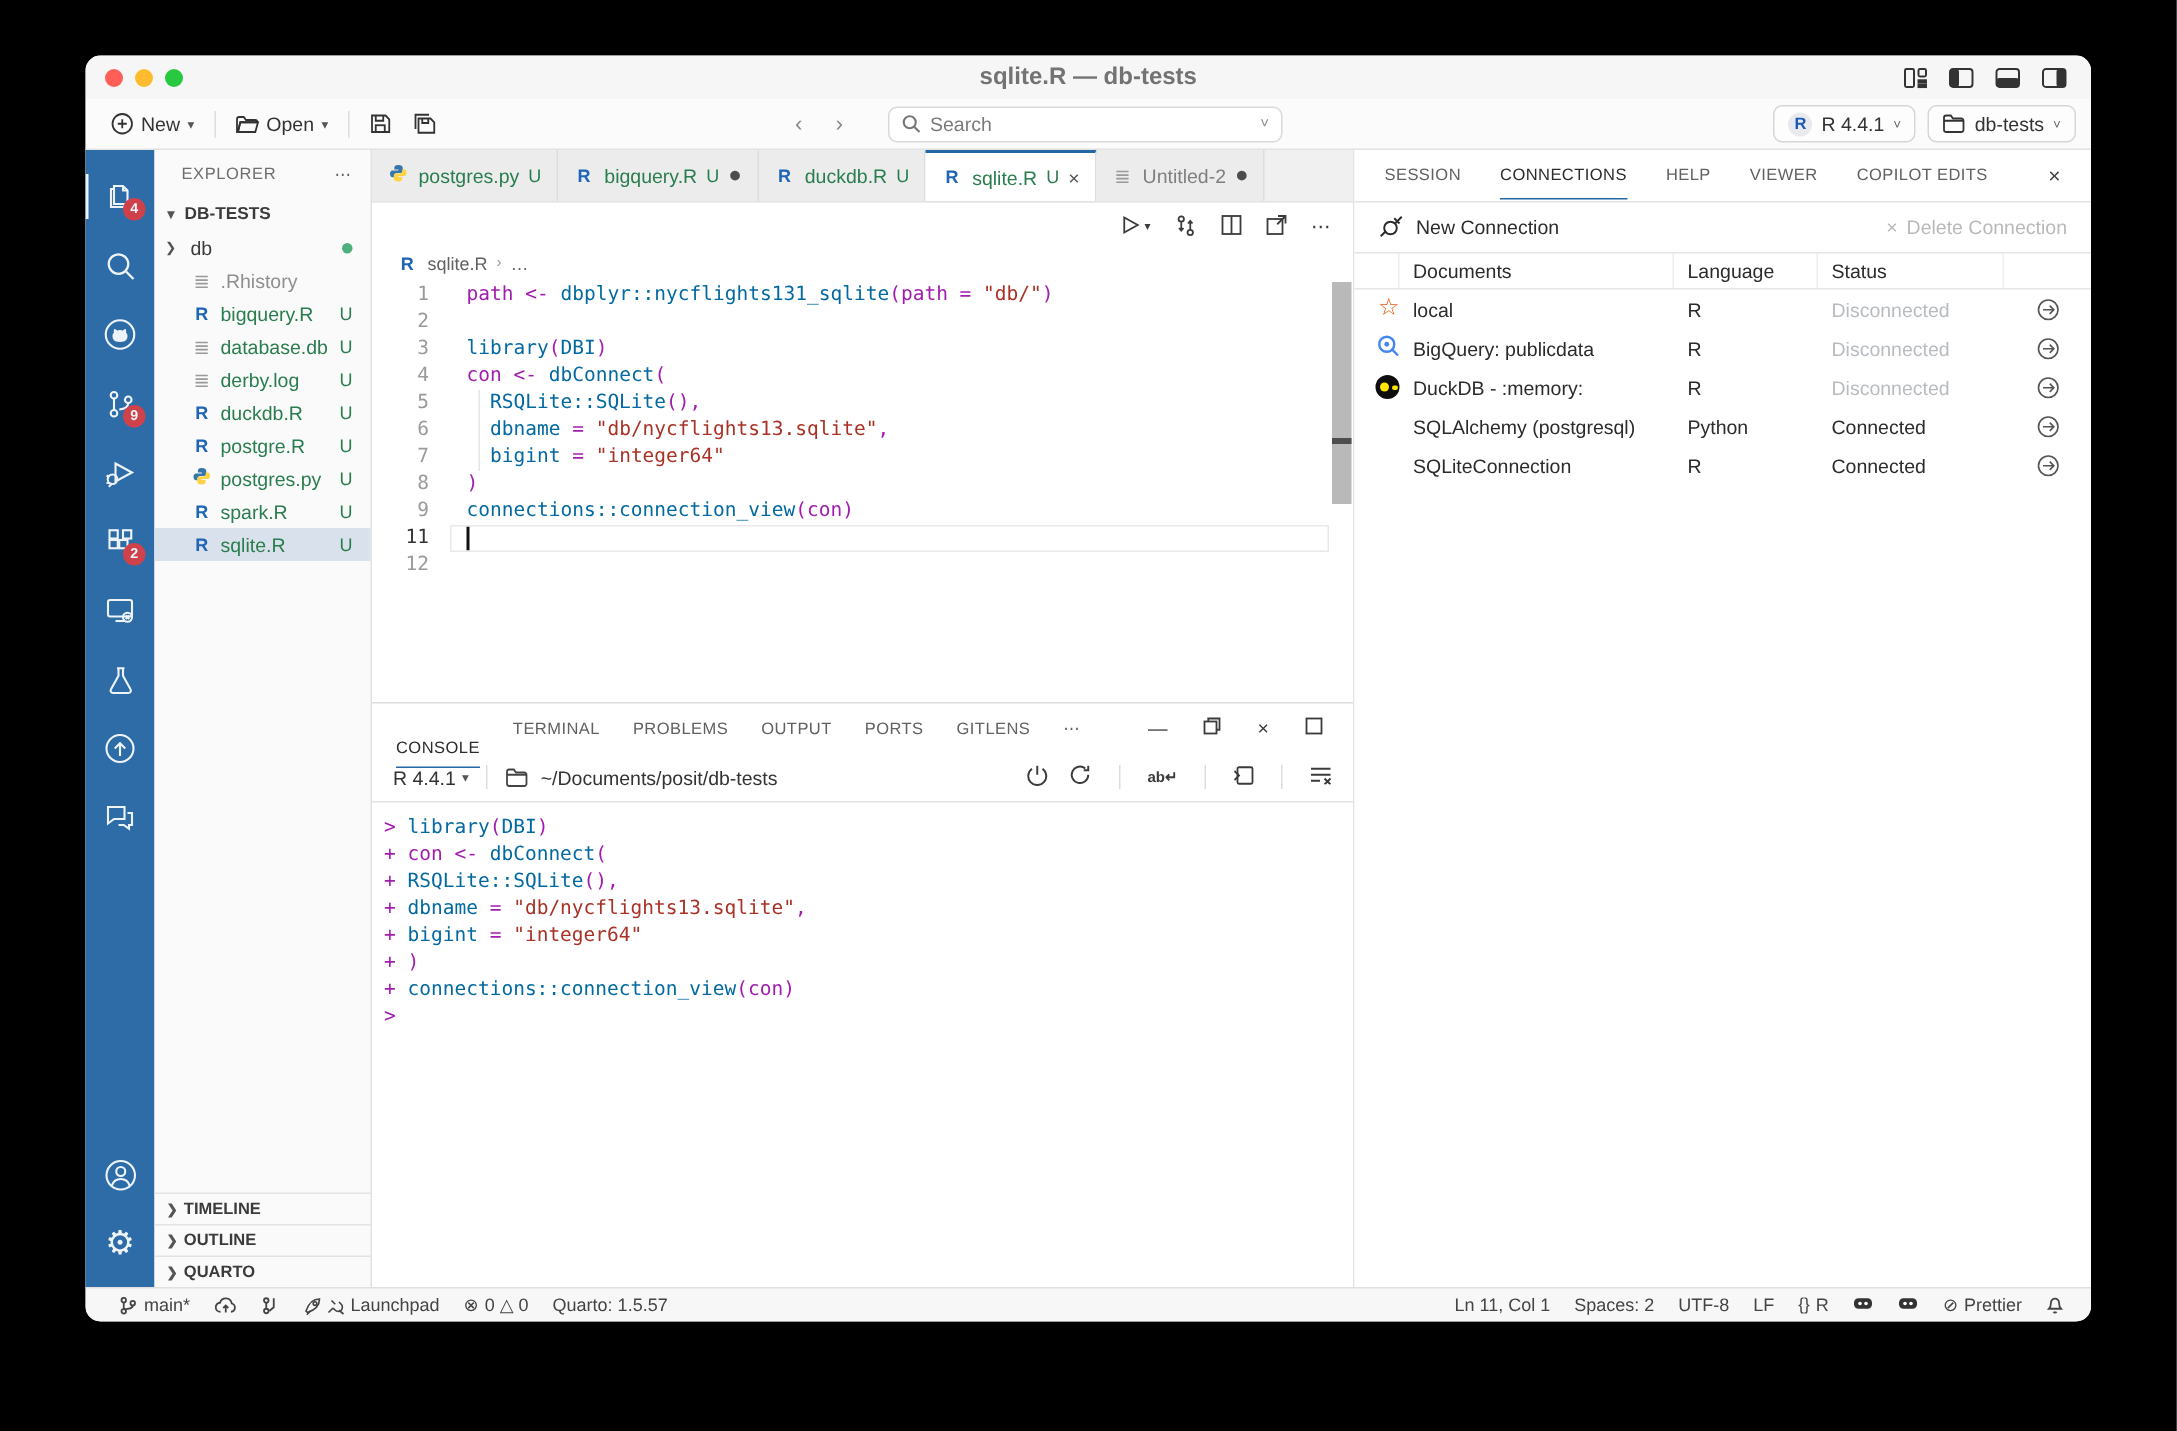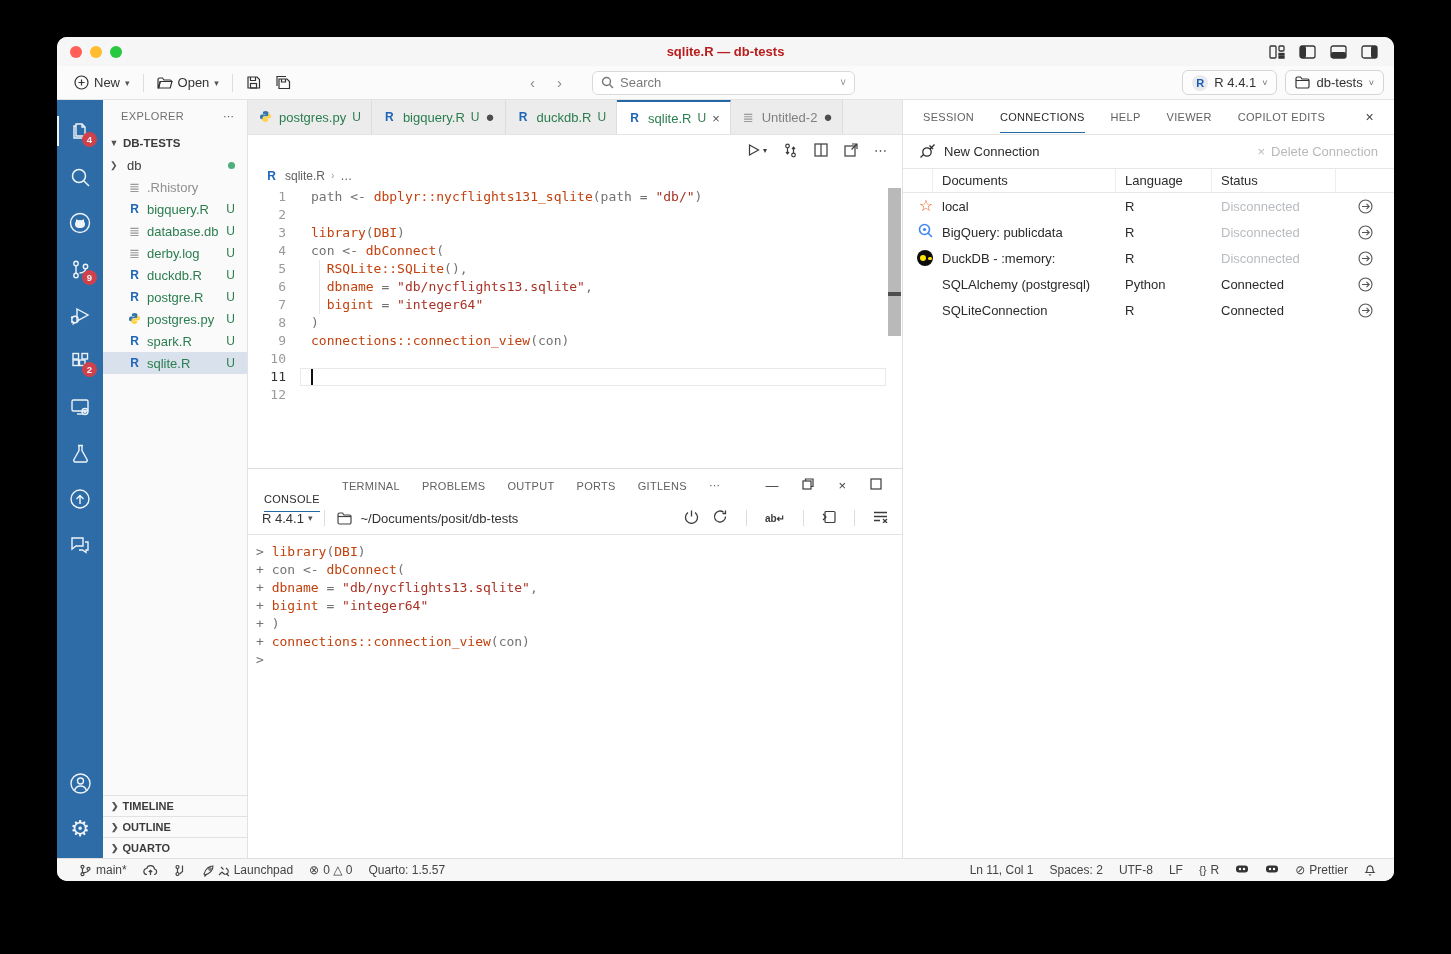--- a/index.html
+++ b/index.html
@@ -7,21 +7,21 @@
               font-family:"Liberation Sans", sans-serif; }
   .window { position:absolute; left:57px; top:37px; width:1337px; height:844px;
             background:#fff; border-radius:10px; overflow:hidden; display:flex; flex-direction:column;
             box-shadow:0 20px 60px rgba(0,0,0,.55); font-size:13px; color:#2b2b2b; }
 
   
   .titlebar { height:29px; background:#f6f6f6; display:flex; align-items:center; position:relative; flex:0 0 auto; }
   .traffic { display:flex; gap:8px; margin-left:13px; }
   .tl { width:12px; height:12px; border-radius:50%; }
   .tl.red{background:#ff5f57}.tl.yellow{background:#febc2e}.tl.green{background:#28c840}
-  .win-title { position:absolute; left:0; right:0; text-align:center; font-size:13px; color:#b91c1c; font-weight:bold; }
+  .win-title { position:absolute; left:0; right:0; text-align:center; font-size:16px; color:#737373; font-weight:bold; }
   .layout-icons { margin-left:auto; display:flex; gap:14px; margin-right:16px; z-index:2; }
   .layout-icons svg { display:block; }
 
   
   .toolbar { height:34px; background:#fbfbfb; border-bottom:1px solid #e2e2e2; display:flex; align-items:center; padding:0 10px; flex:0 0 auto; position:relative;}
   .tb-btn { display:flex; align-items:center; gap:5px; padding:3px 7px; border-radius:5px; color:#333; font-size:13px; }
   .tb-sep { width:1px; height:18px; background:#ddd; margin:0 6px; }
   .nav-arrows { position:absolute; left:473px; display:flex; gap:22px; color:#888; font-size:15px;}
   .searchbox { position:absolute; left:535px; width:263px; height:24px; border:1px solid #d9d9d9; border-radius:6px;
                background:#fff; display:flex; align-items:center; padding:0 8px; color:#7a7a7a; }
@@ -78,21 +78,21 @@
   .ed-toolbar { height:30px; display:flex; align-items:center; justify-content:flex-end; gap:16px; padding-right:14px; color:#3b3b3b; flex:0 0 auto;}
   .ed-toolbar svg{display:block}
   .breadcrumb { height:21px; display:flex; align-items:center; gap:6px; padding-left:16px; font-size:12px; color:#616161; flex:0 0 auto;}
   .breadcrumb .sep{ font-size:10px; color:#999;}
   .code-area { flex:1 1 auto; position:relative; overflow:hidden; font-family:"DejaVu Sans Mono", monospace; font-size:13px; line-height:18px; padding-top:2px;}
   .code-line { display:flex; height:18px; position:relative;}
   .code-line .ln { width:38px; text-align:right; color:#9a9a9a; flex:0 0 auto; padding-right:0; }
   .code-line .ltxt { padding-left:25px; white-space:pre; position:relative;}
   .code-line.cur .ln { color:#333; }
   .code-line.cur::after { content:""; position:absolute; left:52px; right:16px; top:0; bottom:0; border:1px solid #e9e9e9; }
-  .tok-p{color:#737373}.tok-f{color:#c2410c}.tok-s{color:#a93226}
+  .tok-p{color:#a21caf}.tok-f{color:#0369a1}.tok-s{color:#a93226}
   .cursor { position:absolute; left:63px; top:1px; width:1.5px; height:16px; background:#111; }
   .indent-guide { position:absolute; left:71px; width:1px; background:#e6e6e6; }
   .ed-scroll { position:absolute; right:1px; top:2px; width:13px; height:148px; background:#b9b9b9; }
   .ed-scroll::after { content:""; position:absolute; left:0; right:0; top:104px; height:4px; background:#4e4e4e; }
 
   
   .panel { height:390px; border-top:1px solid #ddd; display:flex; flex-direction:column; flex:0 0 auto; background:#fff;}
   .panel-tabs { height:33px; display:flex; align-items:center; padding-left:16px; gap:22px; font-size:11px; color:#616161; flex:0 0 auto;}
   .ptab { padding:6px 0; letter-spacing:.3px;}
   .ptab.active { color:#2b2b2b; border-bottom:1.5px solid #2467a5;margin-top:28px; }
@@ -511,24 +511,20 @@
               <span class="ln">7</span>
               <span class="ltxt"><span class="tok-p">  </span><span class="tok-f">bigint</span><span class="tok-p"> = </span><span class="tok-s">"integer64"</span></span>
             </div>
             <div class="code-line">
               <span class="ln">8</span>
               <span class="ltxt"><span class="tok-p">)</span></span>
             </div>
             <div class="code-line">
               <span class="ln">9</span>
               <span class="ltxt"><span class="tok-f">connections::connection_view</span><span class="tok-p">(con)</span></span>
-            </div>
-            <div class="code-line">
-              <span class="ln">10</span>
-              <span class="ltxt"></span>
             </div>
             <div class="code-line cur">
               <span class="ln">11</span>
               <span class="ltxt"></span>
               <span class="cursor"></span>
             </div>
             <div class="code-line">
               <span class="ln">12</span>
               <span class="ltxt"></span>
             </div>
@@ -590,20 +586,21 @@
             <span class="ct-sep"></span>
             <span><svg width="15" height="13" viewBox="0 0 15 13" fill="none" stroke="#3b3b3b" stroke-width="1.3">
                   <path d="M1 2.5h13M1 6.5h13M1 10.5h6"></path>
                   <path d="M10 9l4 4M14 9l-4 4"></path>
                 </svg></span>
           </span>
         </div>
         <div class="console-body">
             <div class="console-line"><span class="tok-p">&gt; </span><span class="tok-f">library</span><span class="tok-p">(</span><span class="tok-f">DBI</span><span class="tok-p">)</span></div>
             <div class="console-line"><span class="tok-p">+ con &lt;- </span><span class="tok-f">dbConnect</span><span class="tok-p">(</span></div>
+            <div class="console-line"><span class="tok-p">+ </span><span class="tok-f">RSQLite::SQLite</span><span class="tok-p">(),</span></div>
             <div class="console-line"><span class="tok-p">+ </span><span class="tok-f">dbname</span><span class="tok-p"> = </span><span class="tok-s">"db/nycflights13.sqlite"</span><span class="tok-p">,</span></div>
             <div class="console-line"><span class="tok-p">+ </span><span class="tok-f">bigint</span><span class="tok-p"> = </span><span class="tok-s">"integer64"</span></div>
             <div class="console-line"><span class="tok-p">+ )</span></div>
             <div class="console-line"><span class="tok-p">+ </span><span class="tok-f">connections::connection_view</span><span class="tok-p">(con)</span></div>
             <div class="console-line"><span class="tok-p">&gt;</span></div>
           </div>
       </div>
     </div>
 
     <div class="right-panel">

